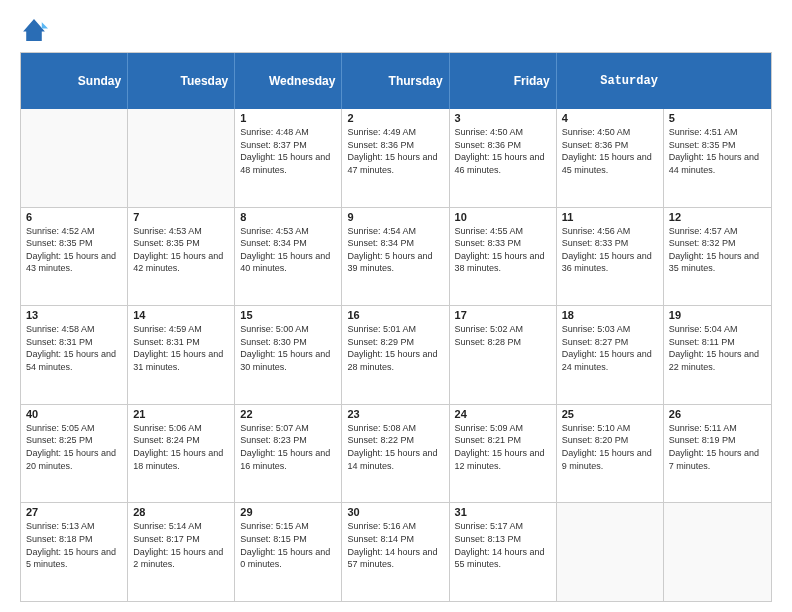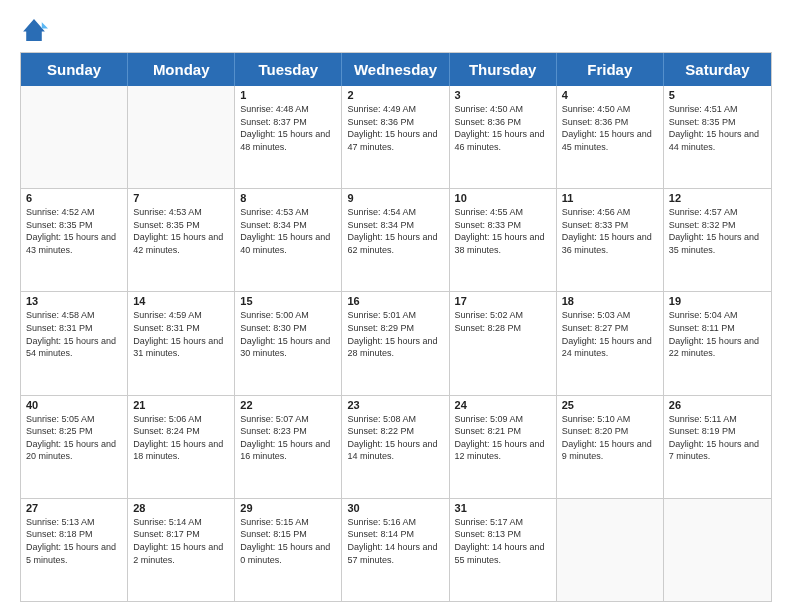--- a/index.html
+++ b/index.html
@@ -67,27 +67,27 @@
       flex-direction: column;
       border: 1px solid #ccc;
     }
     .cal-header {
       display: grid;
       grid-template-columns: repeat(7, 1fr);
       background: #2a6db5;
     }
     .cal-header-cell {
       color: #fff;
-      font-size: 15px;
-      font-weight: bold;
-      padding: 8px 6px;
-      text-align: center;
+      font-size: 12px;
+      font-weight: bold;
+      padding: 21px 6px;
+      text-align: right;
       border-right: 1px solid #5590cc;
     }
-    .cal-header-cell:last-child { border-right: none; }
+    .cal-header-cell:last-child { border-right: none; font-family: Liberation Mono, monospace; }
     .cal-body {
       flex: 1;
       display: flex;
       flex-direction: column;
     }
     .cal-row {
       display: grid;
       grid-template-columns: repeat(7, 1fr);
       flex: 1;
       border-top: 1px solid #ccc;
@@ -133,21 +133,20 @@
     </div>
     <div class="title-block">
       <div class="month-title"></div>
       <div class="subtitle"></div>
     </div>
   </div>
 
   <div class="calendar">
     <div class="cal-header">
     <div class="cal-header-cell">Sunday</div>
-        <div class="cal-header-cell">Monday</div>
         <div class="cal-header-cell">Tuesday</div>
         <div class="cal-header-cell">Wednesday</div>
         <div class="cal-header-cell">Thursday</div>
         <div class="cal-header-cell">Friday</div>
         <div class="cal-header-cell">Saturday</div>
       </div>
     <div class="cal-body">
     <div class="cal-row">
           <div class="cal-cell empty"></div>
           <div class="cal-cell empty"></div>
@@ -198,21 +197,21 @@
           <div class="cal-cell">
             <div class="day-num">8</div>
             <div class="cell-text">Sunrise: 4:53 AM</div>
             <div class="cell-text">Sunset: 8:34 PM</div>
             <div class="cell-text">Daylight: 15 hours and 40 minutes.</div>
           </div>
           <div class="cal-cell">
             <div class="day-num">9</div>
             <div class="cell-text">Sunrise: 4:54 AM</div>
             <div class="cell-text">Sunset: 8:34 PM</div>
-            <div class="cell-text">Daylight: 15 hours and 62 minutes.</div>
+            <div class="cell-text">Daylight: 5 hours and 39 minutes.</div>
           </div>
           <div class="cal-cell">
             <div class="day-num">10</div>
             <div class="cell-text">Sunrise: 4:55 AM</div>
             <div class="cell-text">Sunset: 8:33 PM</div>
             <div class="cell-text">Daylight: 15 hours and 38 minutes.</div>
           </div>
           <div class="cal-cell">
             <div class="day-num">11</div>
             <div class="cell-text">Sunrise: 4:56 AM</div>

